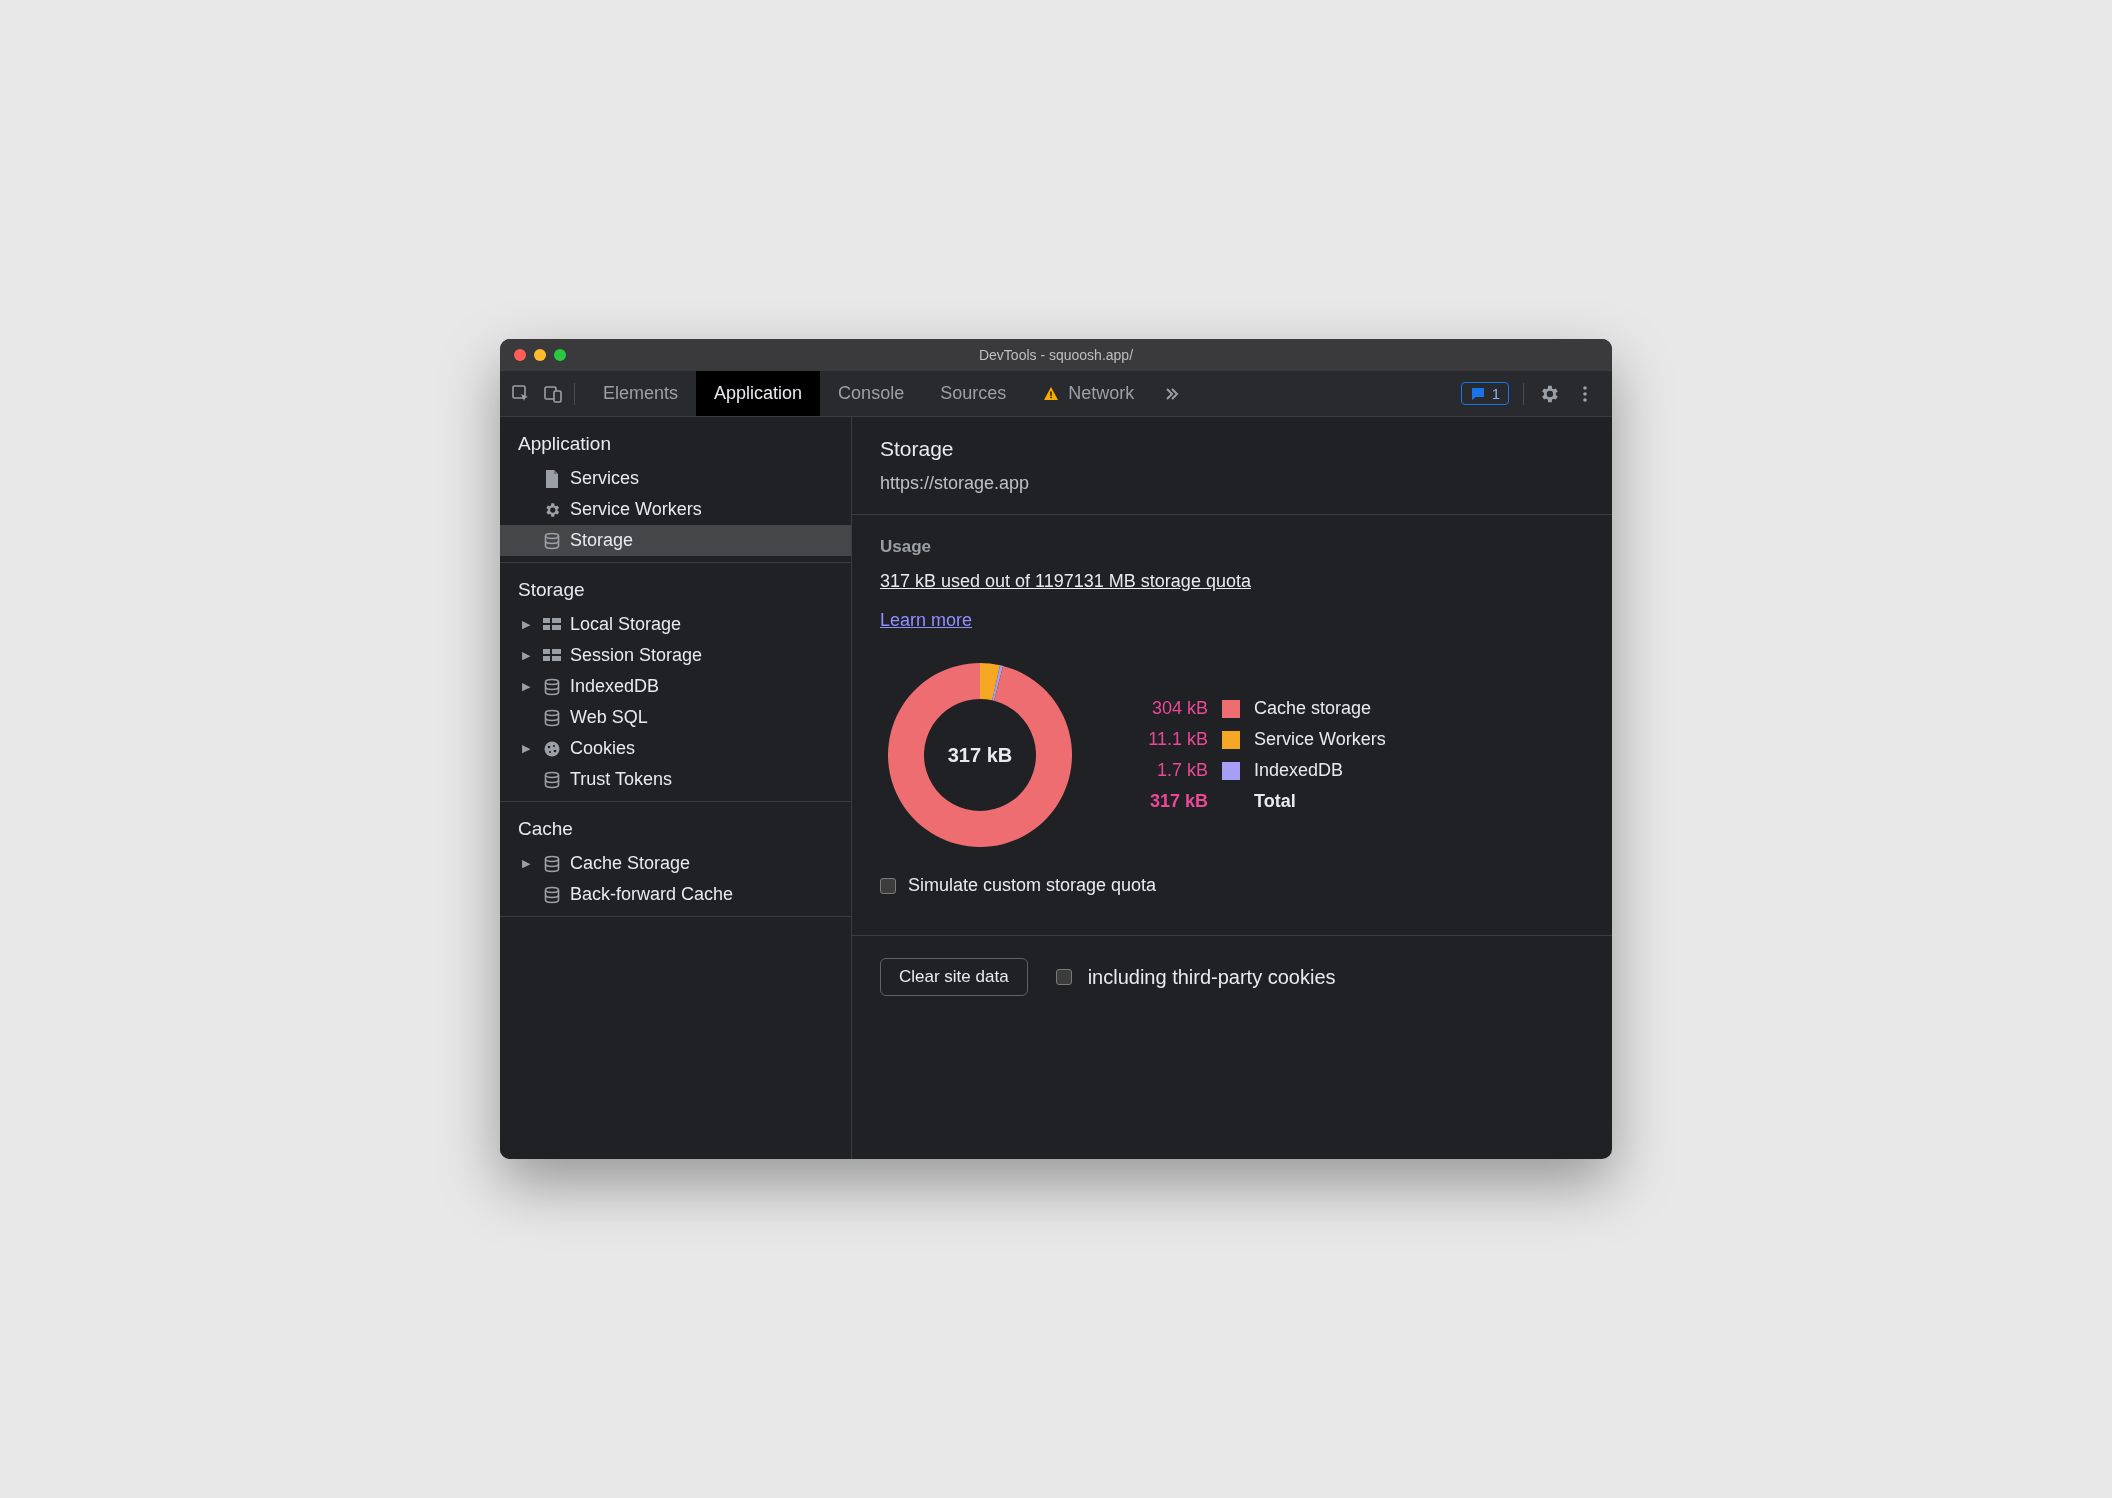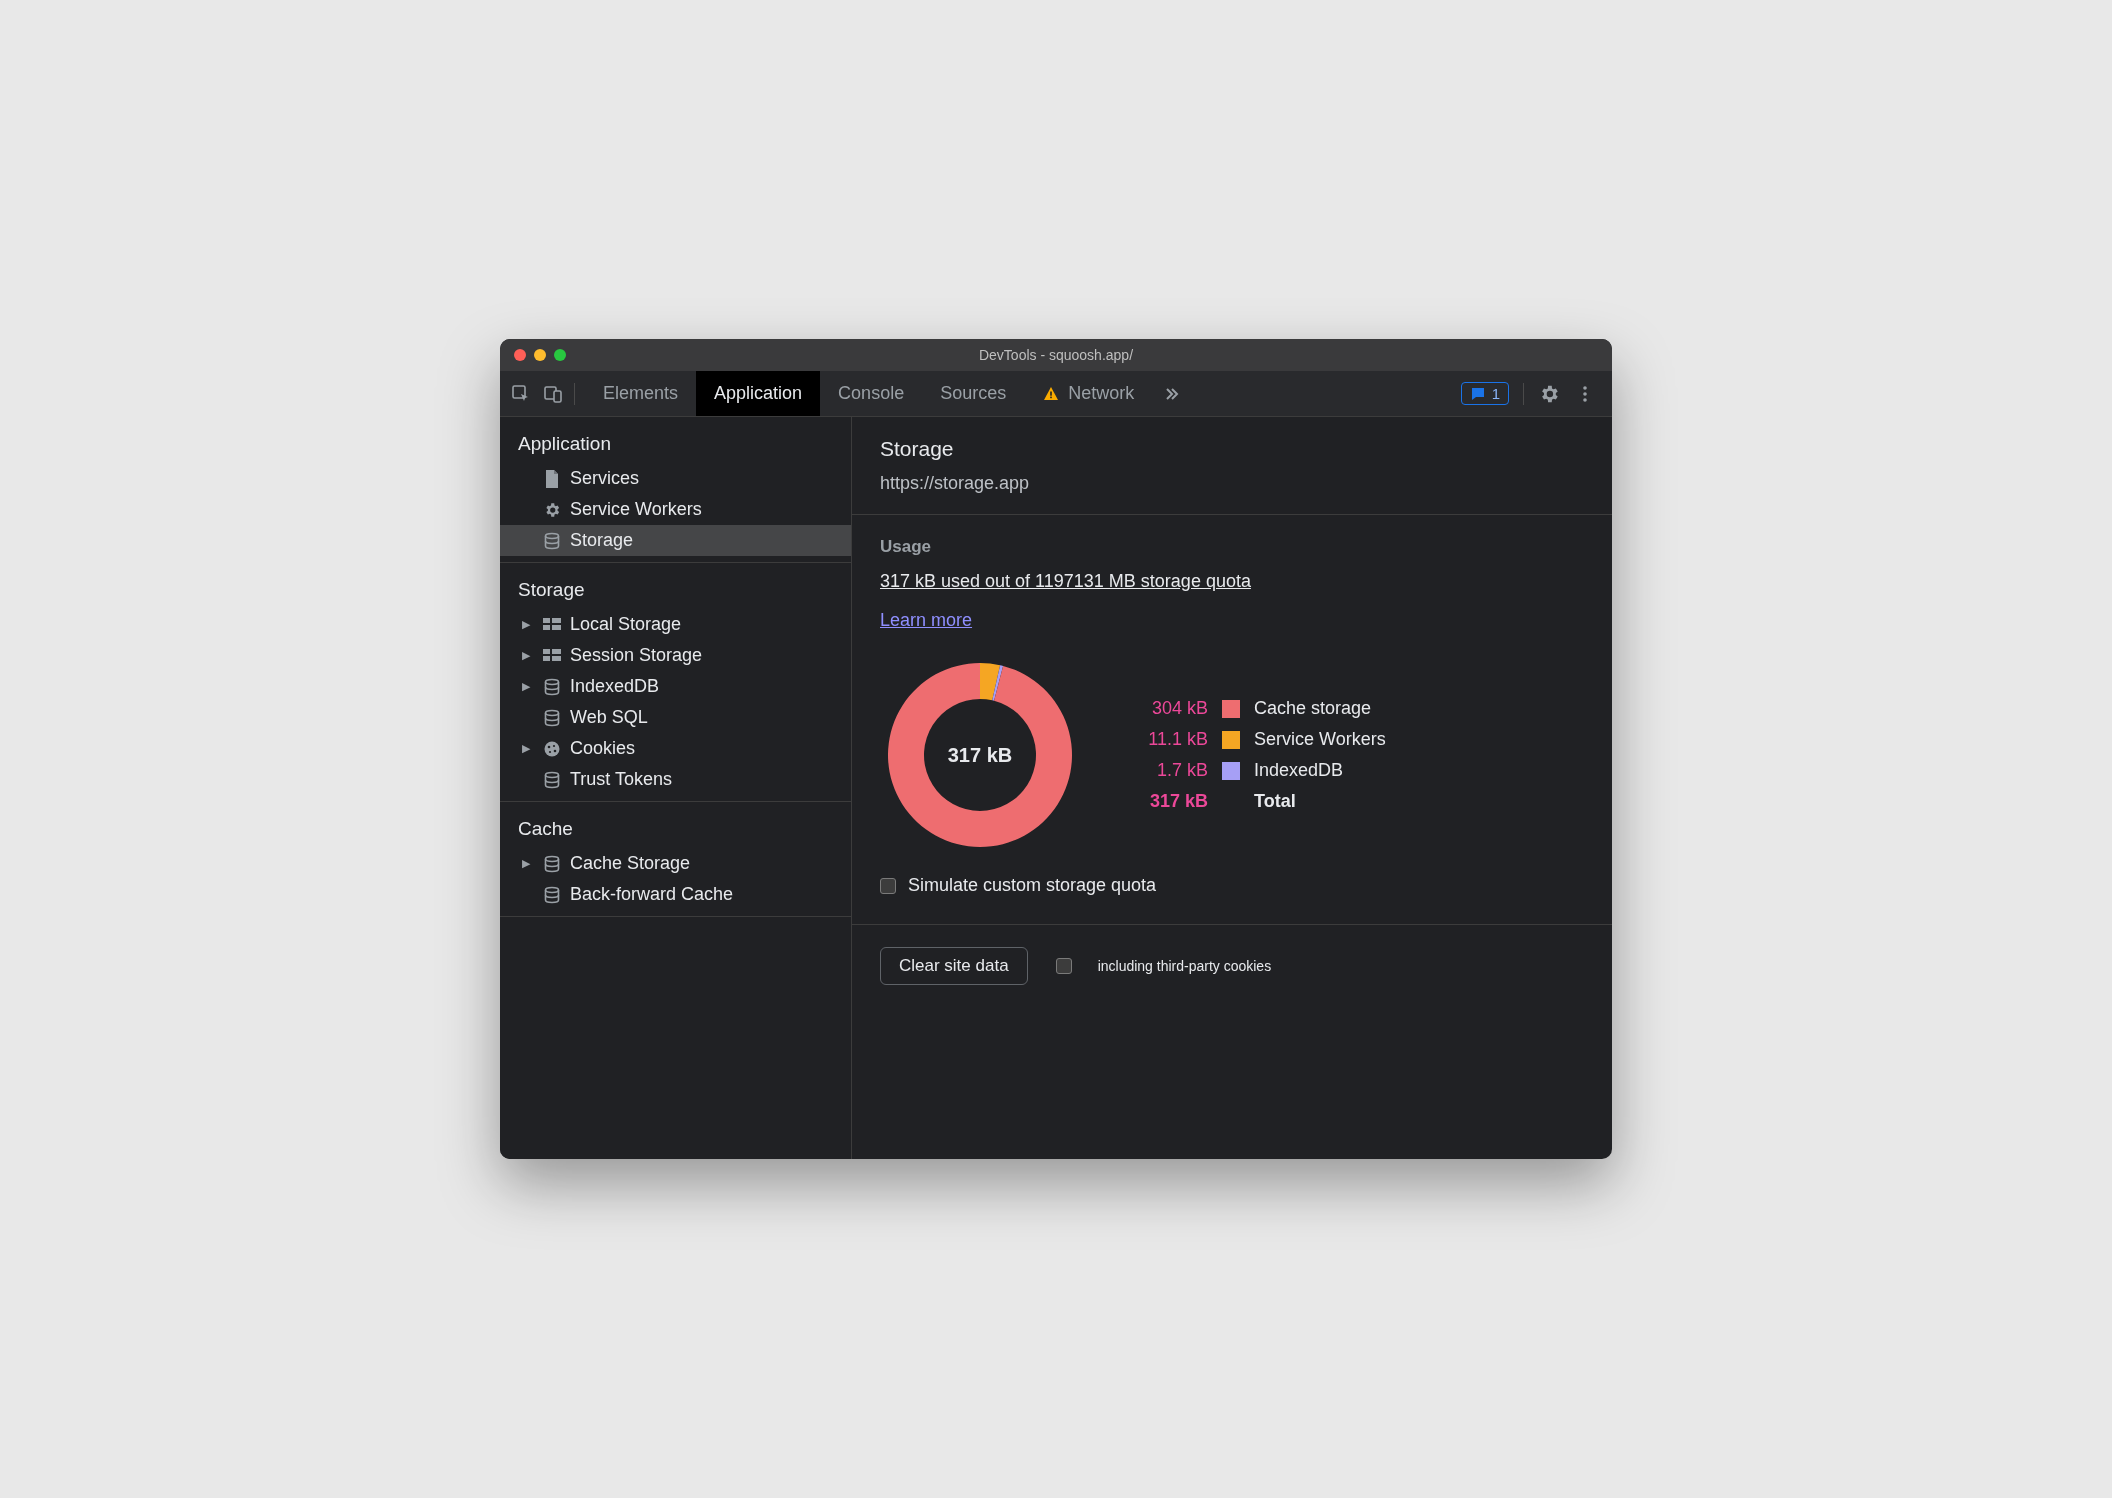--- a/index.html
+++ b/index.html
@@ -150,21 +150,21 @@
   overflow-y: auto;
   color: #e8eaed;
 }
 .m-head {
   padding: 20px 28px 20px 28px;
   border-bottom: 1px solid #3c3c3c;
 }
 .m-title { font-size: 21px; margin-bottom: 12px; color: #e8eaed; }
 .m-sub { font-size: 18px; color: #bdc1c6; }
 .m-usage {
-  padding: 22px 28px 28px 28px;
+  padding: 22px 28px 39px 28px;
   border-bottom: 1px solid #3c3c3c;
 }
 .m-usage h3 { font-size: 17px; font-weight: 600; color: #9aa0a6; margin-bottom: 14px; }
 .m-usage .line { font-size: 18px; color: #e8eaed; margin-bottom: 18px; text-decoration: underline; }
 .learn { color: #8f8fff; text-decoration: underline; font-size: 18px; }
 .chart-row {
   display: flex;
   align-items: center;
   gap: 48px;
   margin-top: 24px;
@@ -192,21 +192,21 @@
 }
 .btn {
   border: 1px solid #5f6368;
   background: transparent;
   color: #e8eaed;
   border-radius: 6px;
   padding: 8px 18px;
   font-size: 17px;
   cursor: pointer;
 }
-.chk-row { display: flex; align-items: center; gap: 26px; font-size: 14px; color: #e8eaed; }
+.chk-row { display: flex; align-items: center; gap: 16px; font-size: 20px; color: #e8eaed; }
 svg { display: block; }
 </style>
 </head>
 <body>
 
 <div class="window">
 
   <div class="titlebar">
     <div class="traffic-lights">
       <div class="tl red"></div>

